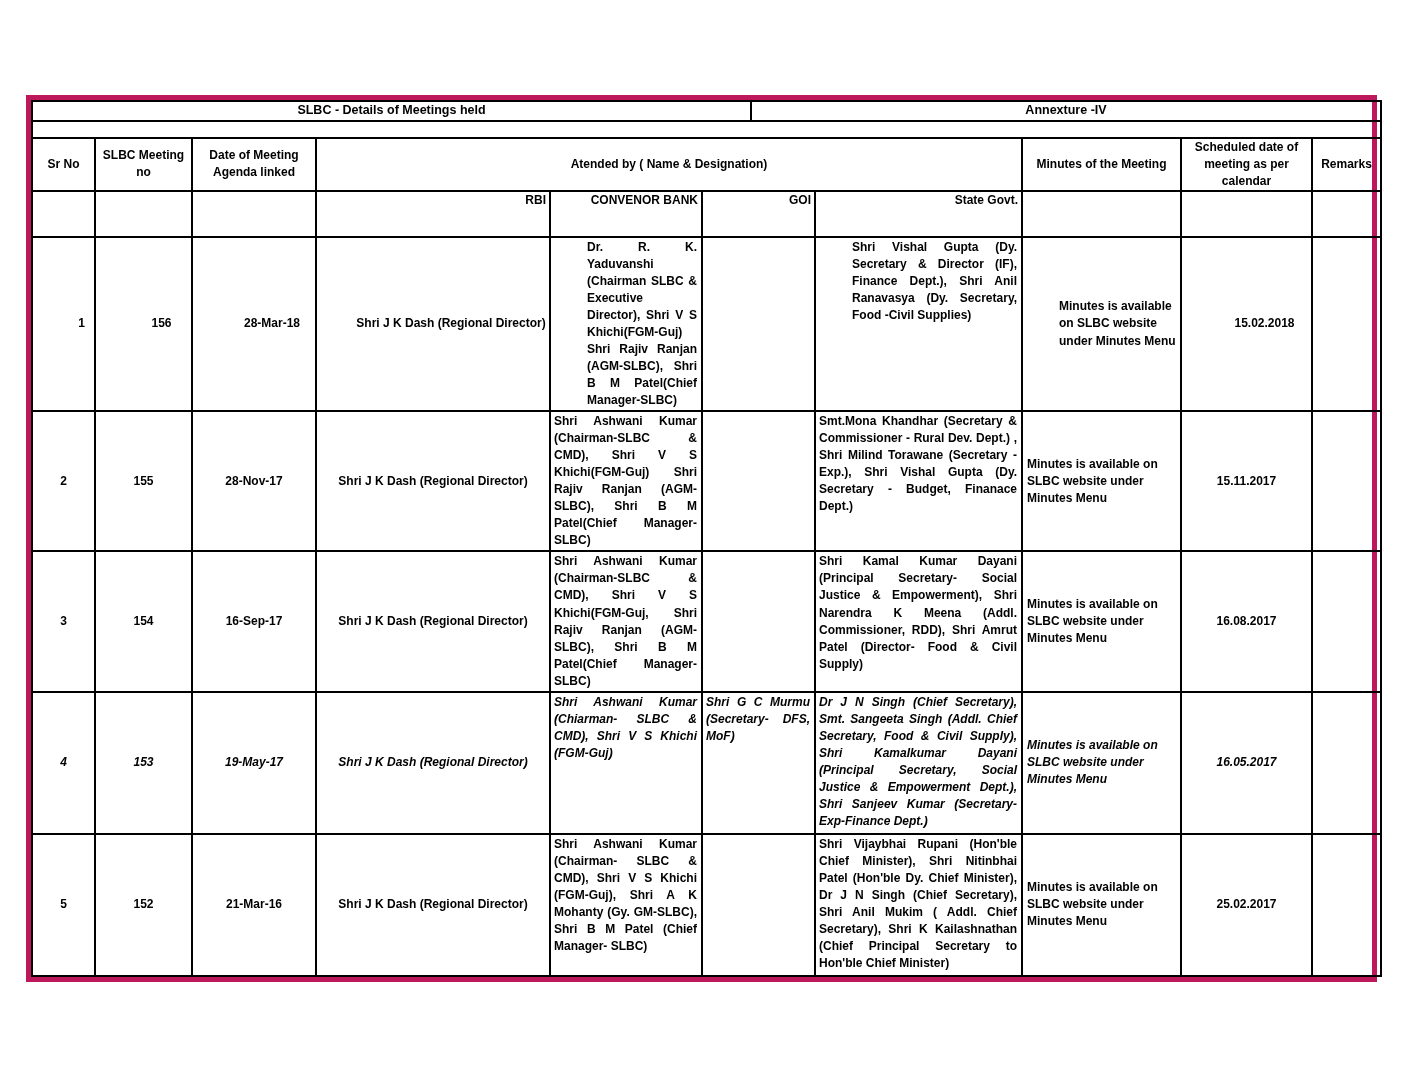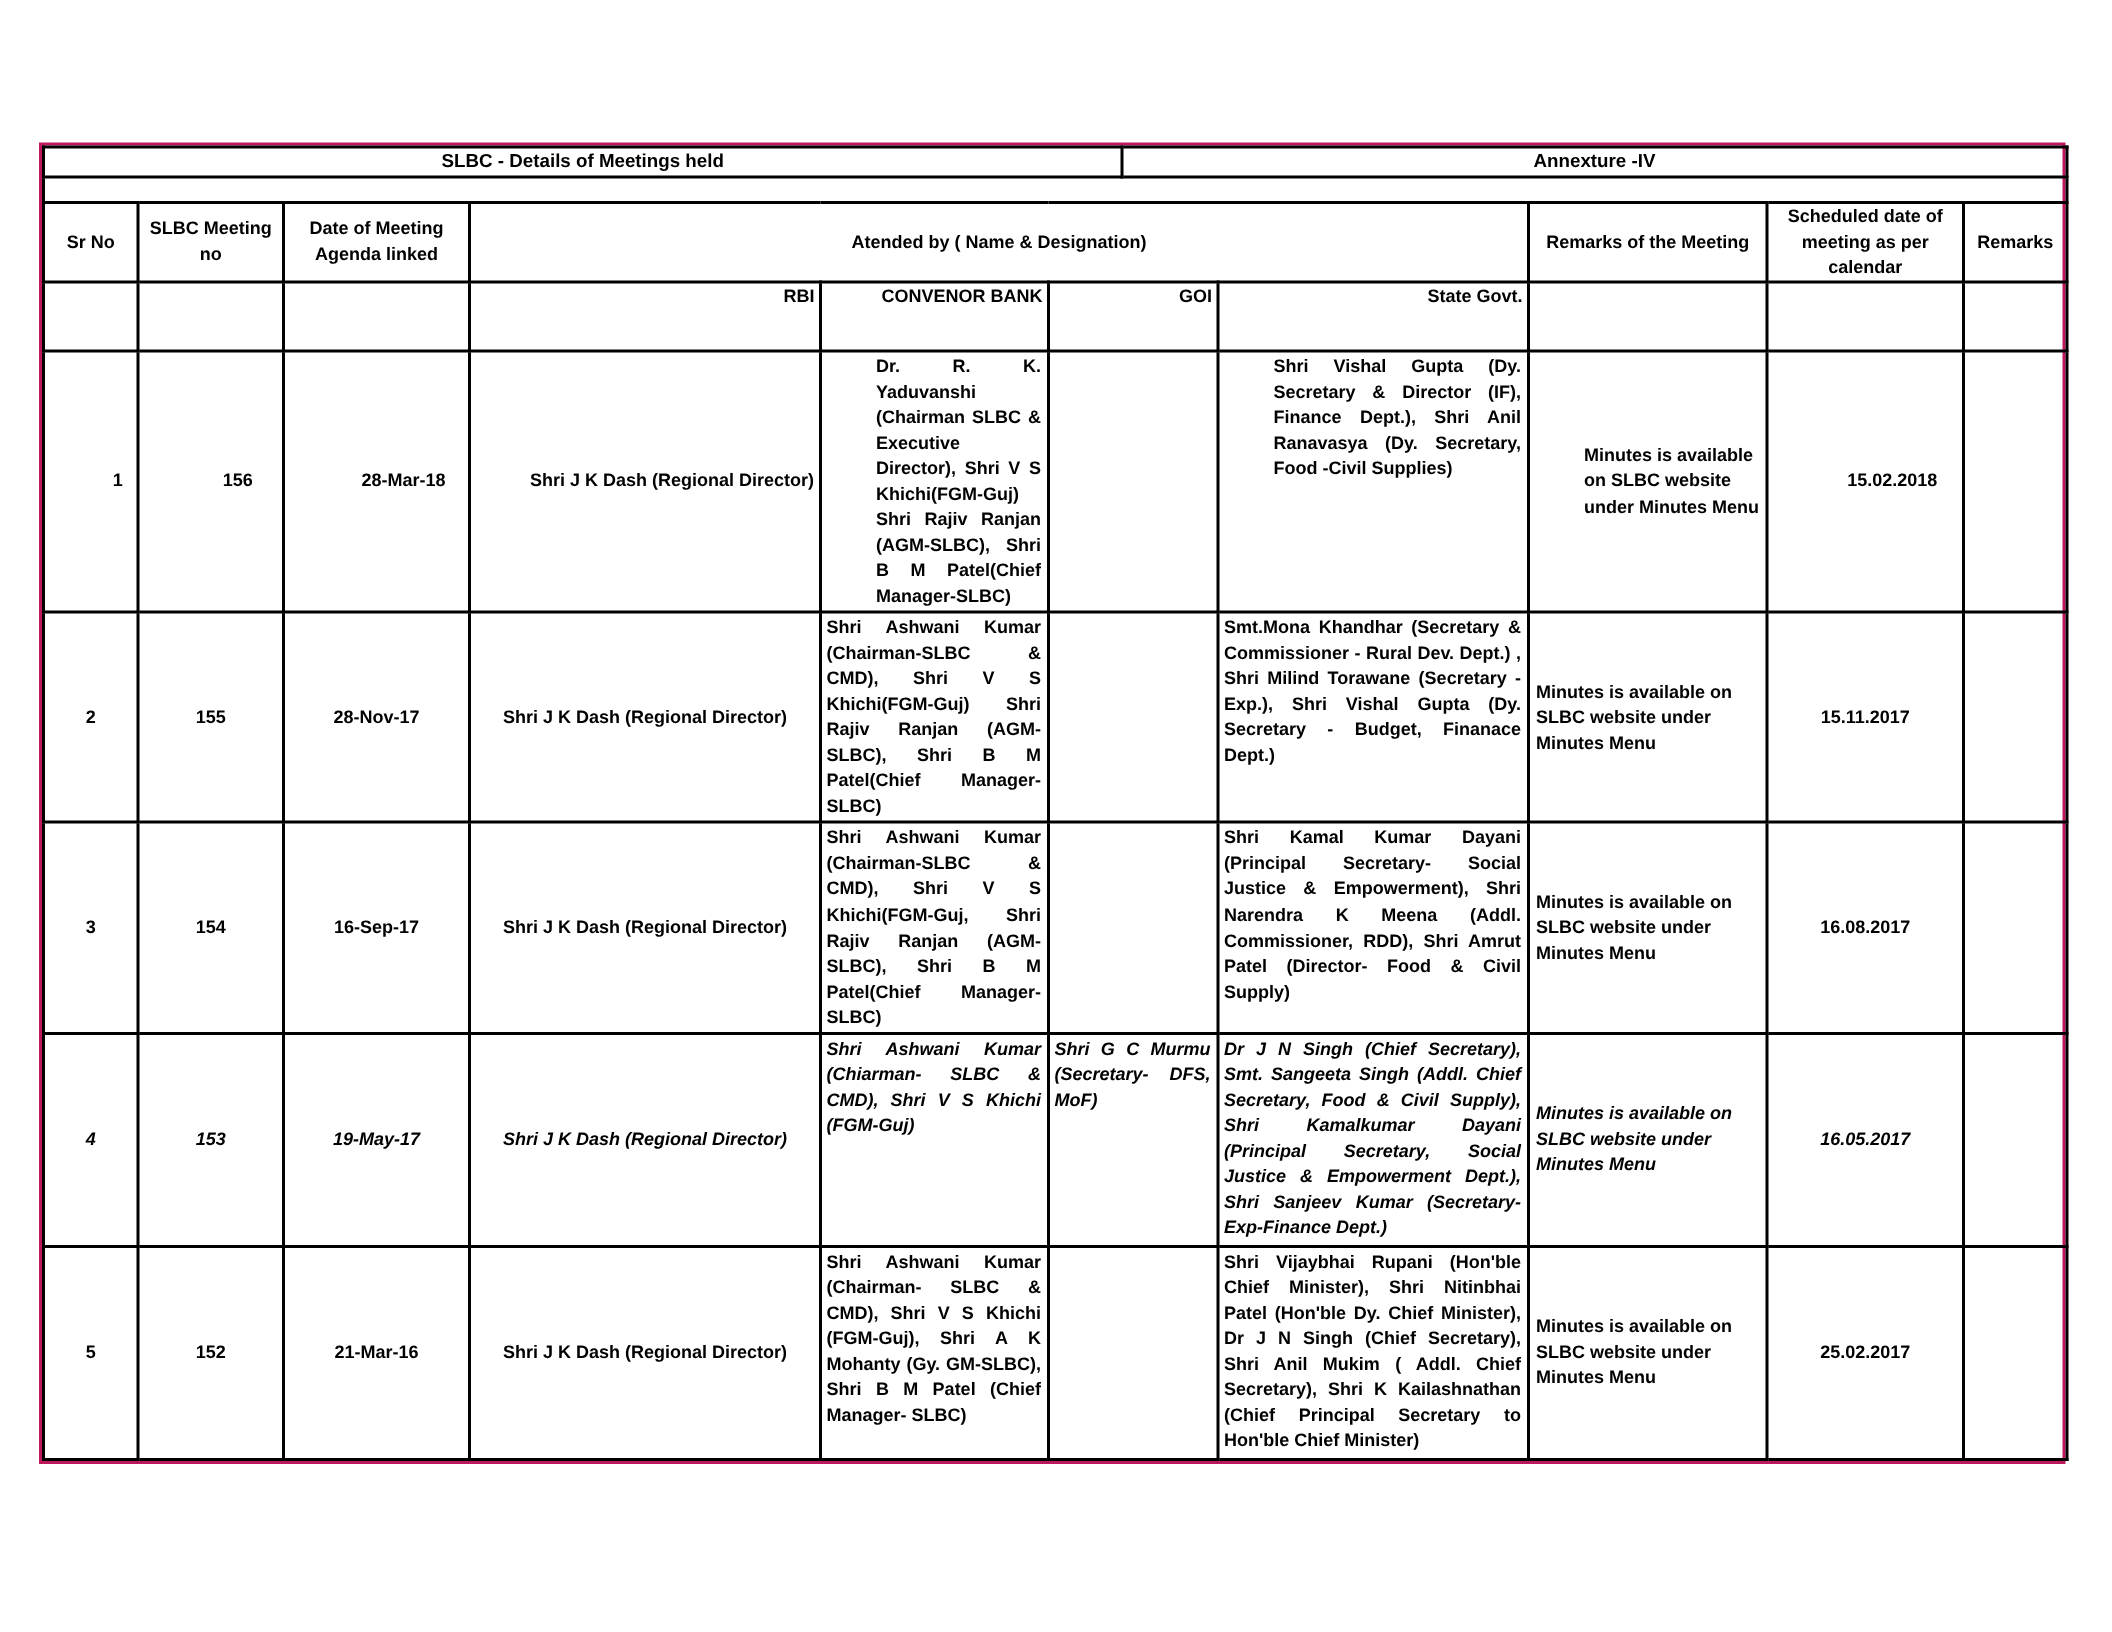--- a/index.html
+++ b/index.html
@@ -7,21 +7,21 @@
     width: 1408px; height: 1088px;
     background: #ffffff;
     font-family: "Liberation Sans", sans-serif;
     font-weight: bold;
     color: #000;
   }
   .sheet {
     position: absolute;
     left: 26px; top: 95px;
     width: 1351px;
-    border: 2px solid #be185d;
+    border: 5px solid #be185d;
     background: #fff;
   }
   table { border-collapse: collapse; table-layout: fixed; width: 100%; }
   td {
     border: 2px solid #000;
     font-size: 12px;
     line-height: 1.42;
     overflow: hidden;
     word-wrap: break-word;
   }
@@ -76,21 +76,21 @@
         <col style="width:69px">
     </colgroup>
 
     <tbody>
         <tr class="hdr">
       <td>Sr No</td>
       <td>SLBC Meeting no</td>
       <td class="pre">Date of Meeting
 Agenda linked</td>
       <td colspan="4">Atended by ( Name &amp; Designation)</td>
-      <td>Remarks of the Meeting</td>
+      <td>Minutes of the Meeting</td>
       <td class="pre">Scheduled  date of
 meeting as per calendar</td>
       <td>Remarks</td>
     </tr>
 
     <tr class="sub">
       <td></td>
       <td></td>
       <td></td>
       <td>RBI</td>

